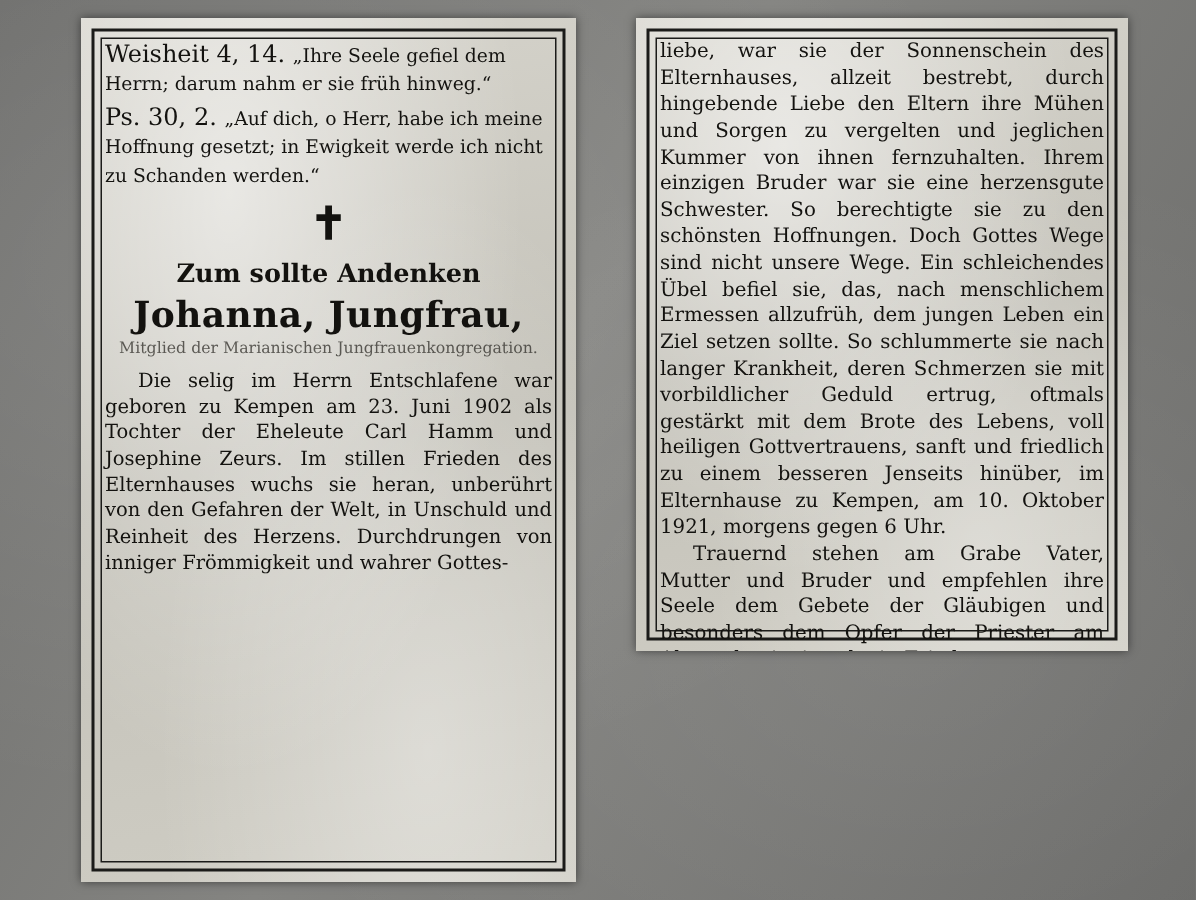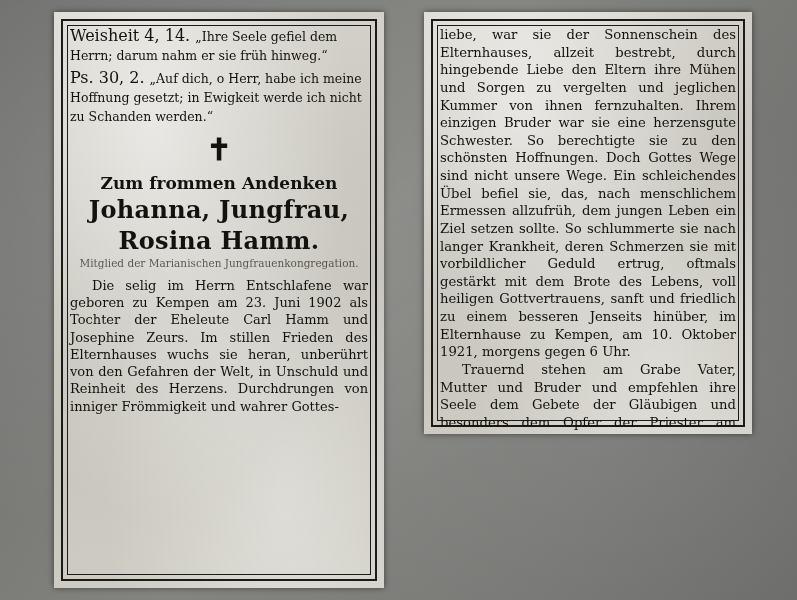--- a/index.html
+++ b/index.html
@@ -170,24 +170,23 @@
         <span class="scripture">„Ihre Seele gefiel dem Herrn; darum nahm er sie früh hinweg.“</span>
       </div>
 
       <div class="scripture-block">
         <span class="ref">Ps. 30, 2.</span>
         <span class="scripture">„Auf dich, o Herr, habe ich meine Hoffnung gesetzt; in Ewigkeit werde ich nicht zu Schanden werden.“</span>
       </div>
 
       <div class="cross">✝</div>
 
-      <div class="memoriam">Zum frommen Andenken</div>
+      <div class="memoriam">Zum sollte Andenken</div>
 
       <div class="name">Johanna, Jungfrau,</div>
-      <div class="name">Rosina Hamm.</div>
 
       <div class="member-note">Mitglied der Marianischen Jungfrauenkongregation.</div>
 
       <p class="body-text">Die selig im Herrn Entschlafene war geboren zu Kempen am 23. Juni 1902 als Tochter der Eheleute Carl Hamm und Josephine Zeurs. Im stillen Frieden des Elternhauses wuchs sie heran, unberührt von den Gefahren der Welt, in Unschuld und Reinheit des Herzens. Durchdrungen von inniger Frömmigkeit und wahrer Gottes-</p>
     </div>
   </div>
 
   <div class="card" id="card-right">
     <div class="frame-outer">
       <div class="frame-inner"></div>

